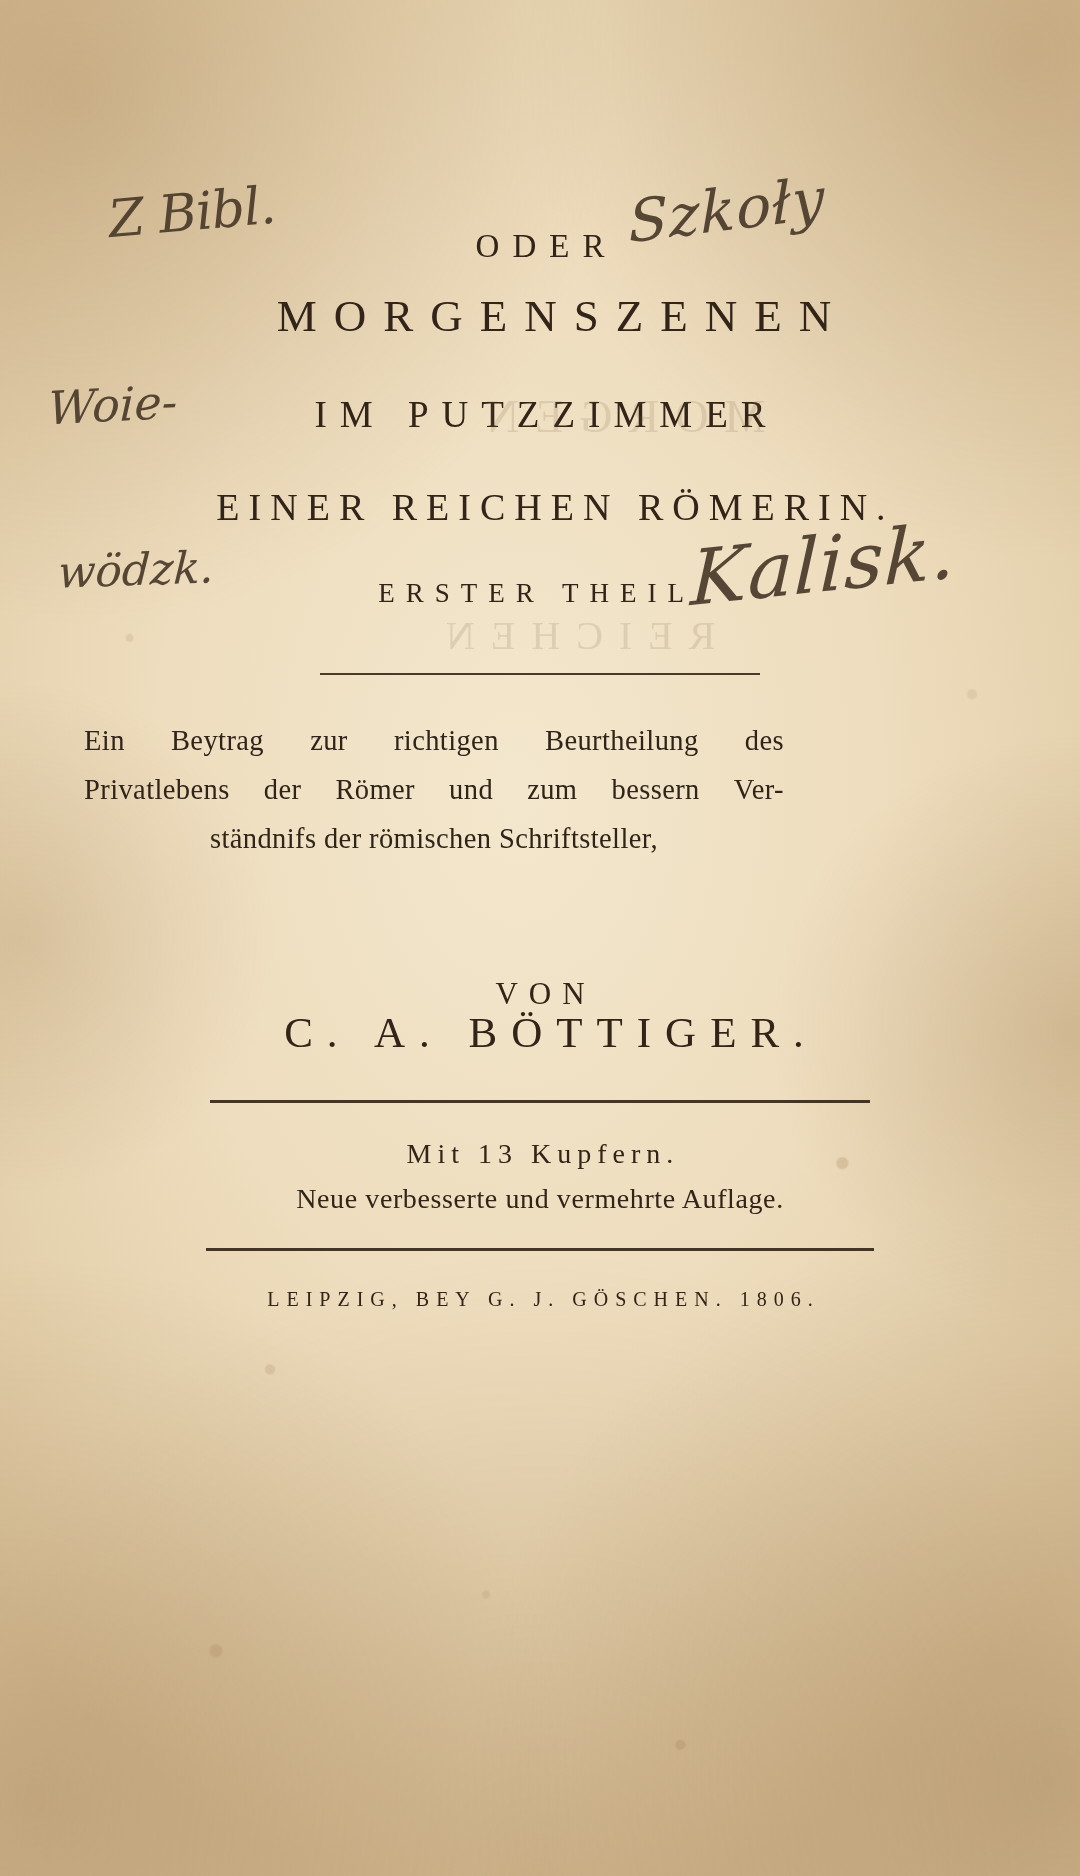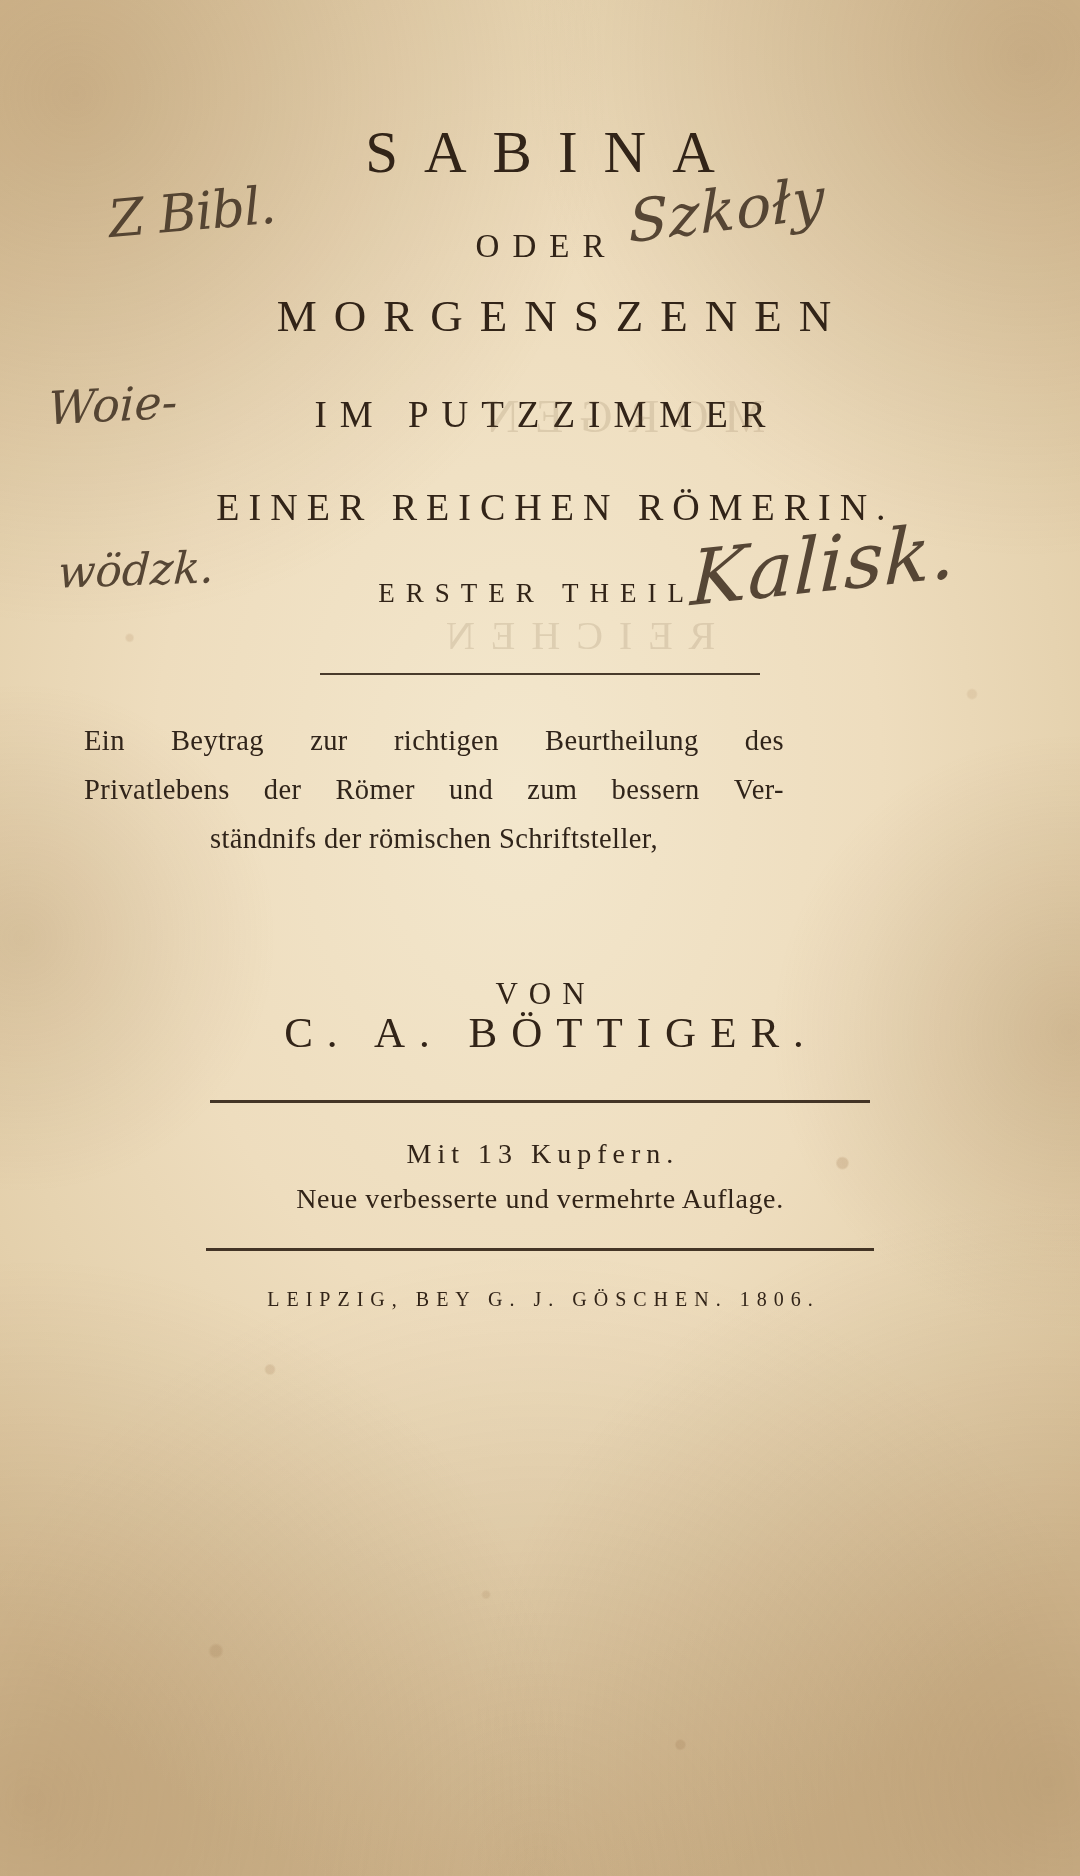--- a/index.html
+++ b/index.html
@@ -257,21 +257,20 @@
 </style>
 </head>
 <body>
 
 <div id="page">
   <div class="content">
 
     <div class="ghost ghost-a">MORGEN</div>
     <div class="ghost ghost-b">REICHEN</div>
 
-    <div class="line main-title">SABINA</div>
     <div class="line oder">ODER</div>
     <div class="line subtitle1">MORGENSZENEN</div>
     <div class="line subtitle2">IM PUTZZIMMER</div>
     <div class="line subtitle3">EINER REICHEN RÖMERIN.</div>
     <div class="line part">ERSTER THEIL.</div>
 
     <div class="rule-short"></div>
 
     <div class="blurb">
       <span class="ln j">

